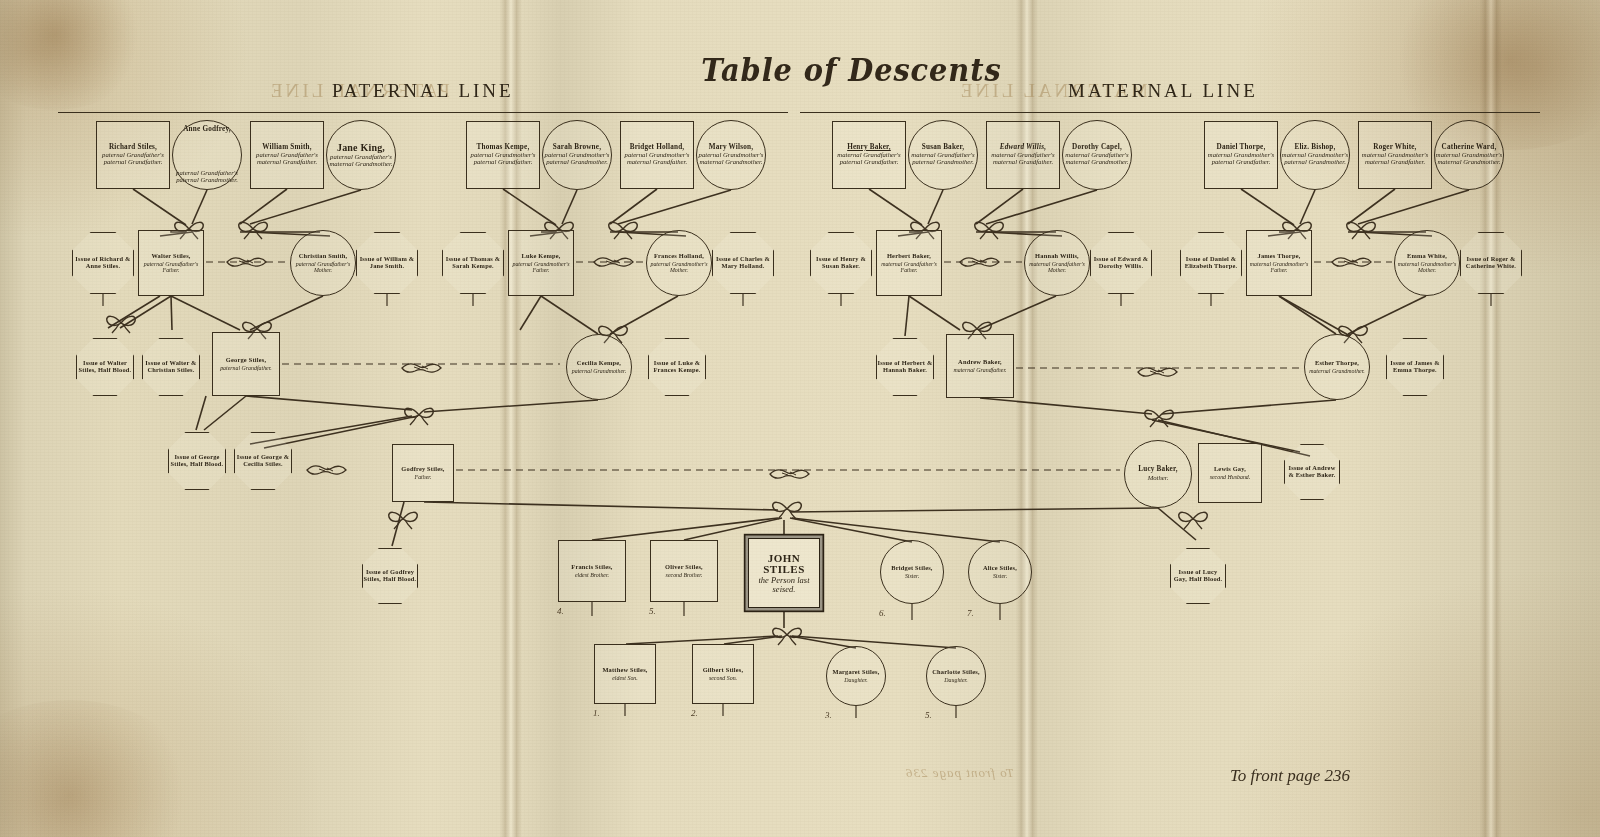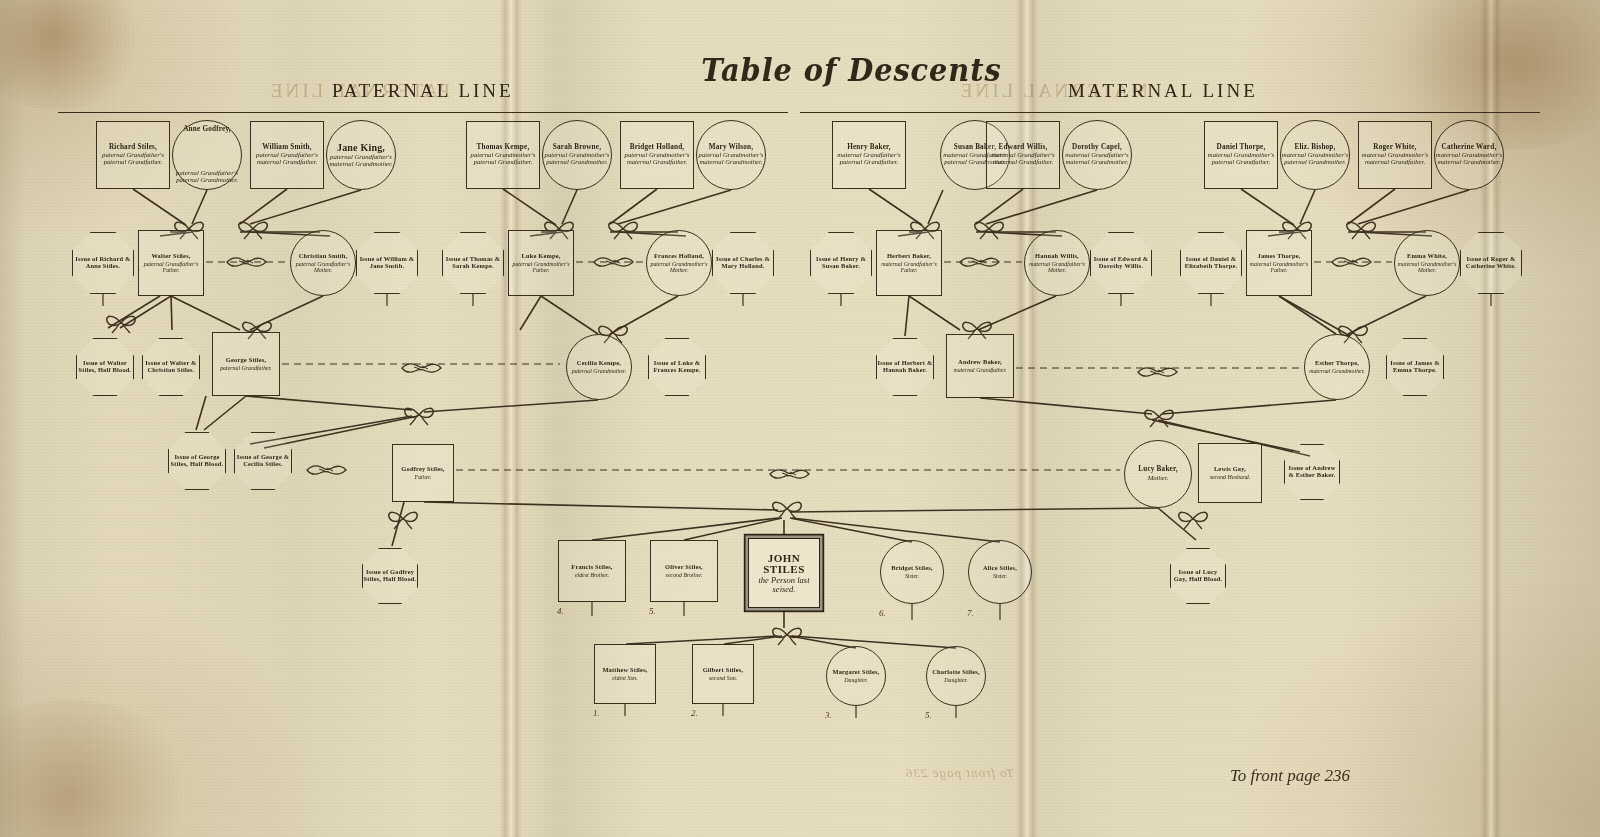--- a/index.html
+++ b/index.html
@@ -216,29 +216,29 @@
       </div>
       <div class="node sq" style="left: 620px; top: 121px; width: 74px; height: 68px;">
         <div class="nm" style="font-size: 7.2px;">Bridget Holland,</div>
         <div class="rl" style="font-size: 6.7px; margin-top: 1px;">paternal Grandmother's maternal Grandfather.</div>
       </div>
       <div class="node ci" style="left: 696px; top: 120px; width: 70px; height: 70px;">
         <div class="nm" style="font-size: 7.2px;">Mary Wilson,</div>
         <div class="rl" style="font-size: 6.7px; margin-top: 1px;">paternal Grandmother's maternal Grandmother.</div>
       </div>
       <div class="node sq" style="left: 832px; top: 121px; width: 74px; height: 68px;">
-        <div class="nm" style="font-size: 7.2px;">Henry Baker,</div>
+        <div class="nm" style="font-size: 7.2px; text-decoration: underline;">Henry Baker,</div>
         <div class="rl" style="font-size: 6.7px; margin-top: 1px;">maternal Grandfather's paternal Grandfather.</div>
       </div>
-      <div class="node ci" style="left: 940px; top: 120px; width: 70px; height: 70px;">
+      <div class="node ci" style="left: 908px; top: 120px; width: 70px; height: 70px;">
         <div class="nm" style="font-size: 7.2px;">Susan Baker,</div>
         <div class="rl" style="font-size: 6.7px; margin-top: 1px;">maternal Grandfather's paternal Grandmother.</div>
       </div>
       <div class="node sq" style="left: 986px; top: 121px; width: 74px; height: 68px;">
-        <div class="nm" style="font-size: 7.2px;">Edward Willis,</div>
+        <div class="nm" style="font-size: 7.2px; font-style: italic;">Edward Willis,</div>
         <div class="rl" style="font-size: 6.7px; margin-top: 1px;">maternal Grandfather's maternal Grandfather.</div>
       </div>
       <div class="node ci" style="left: 1062px; top: 120px; width: 70px; height: 70px;">
         <div class="nm" style="font-size: 7.2px; text-align: right;">Dorothy Capel,</div>
         <div class="rl" style="font-size: 6.7px; margin-top: 1px;">maternal Grandfather's maternal Grandmother.</div>
       </div>
       <div class="node sq" style="left: 1204px; top: 121px; width: 74px; height: 68px;">
         <div class="nm" style="font-size: 7.2px;">Daniel Thorpe,</div>
         <div class="rl" style="font-size: 6.7px; margin-top: 1px;">maternal Grandmother's paternal Grandfather.</div>
       </div>

